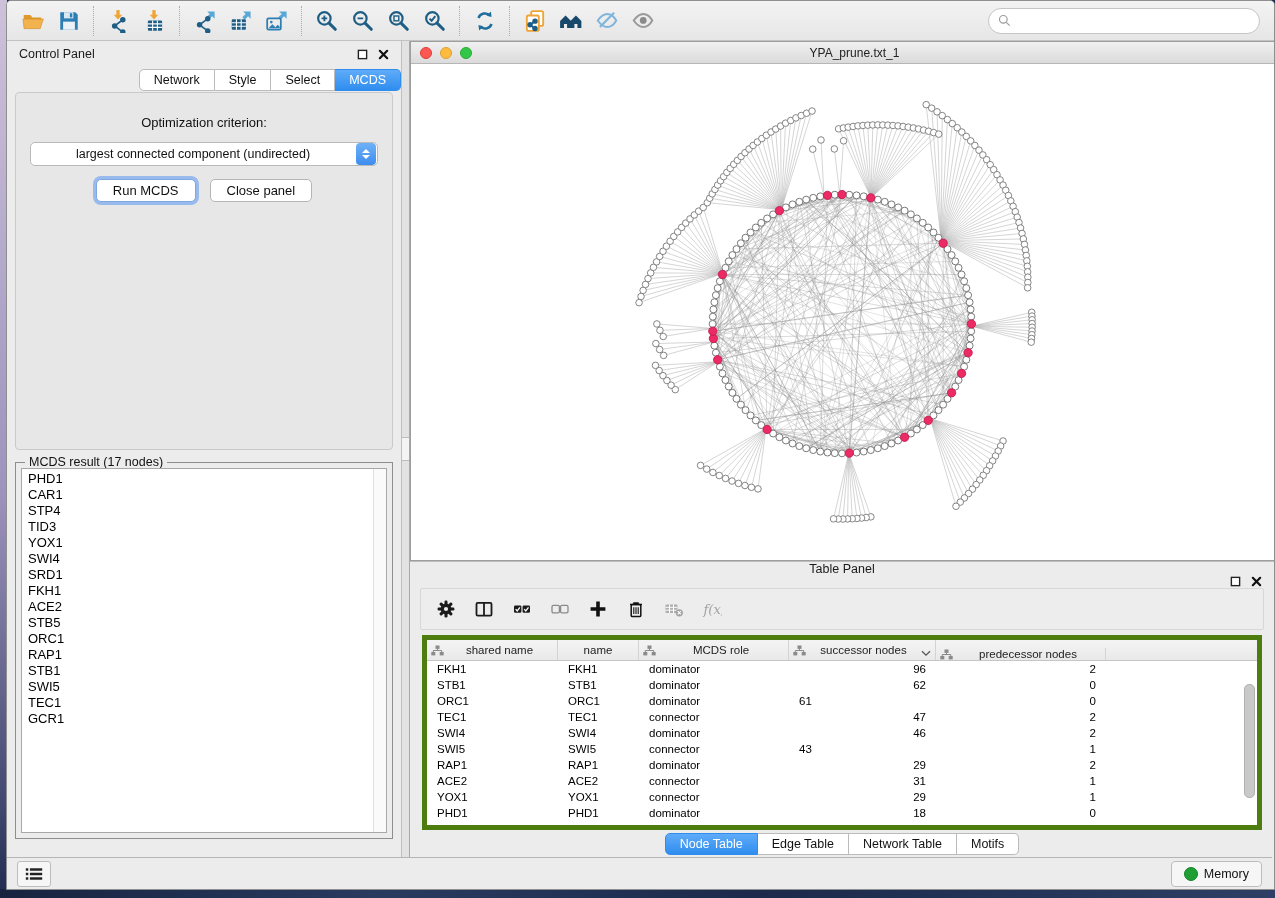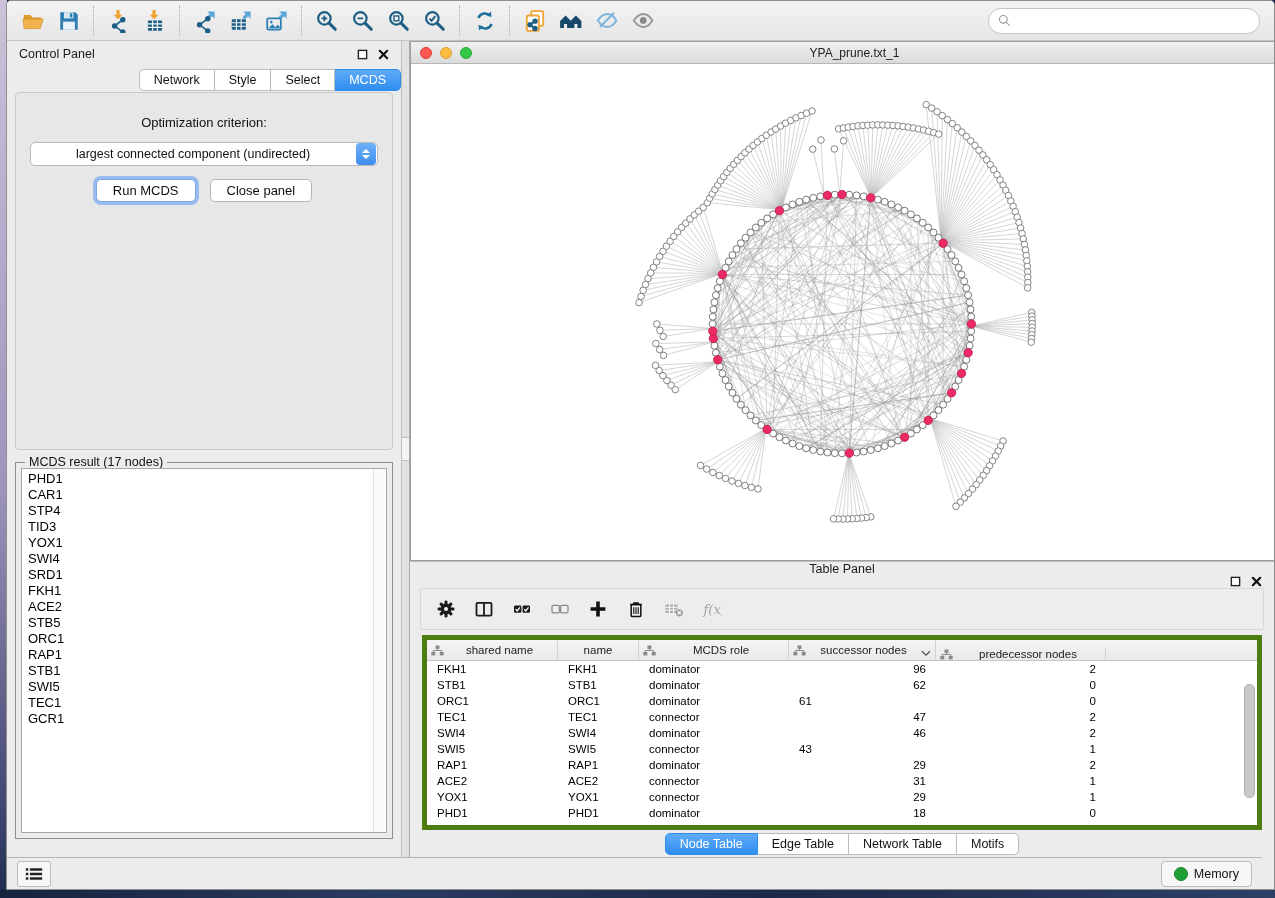--- a/index.html
+++ b/index.html
@@ -100,21 +100,21 @@
     box-sizing:border-box;padding:0 4px;position:relative;}
   .th .th-label{flex:1;text-align:center;white-space:nowrap;overflow:hidden;}
   .th .tree{width:13px;height:11px;margin-right:2px;flex-shrink:0;}
   .th .sort{width:10px;height:7px;margin-left:2px;flex-shrink:0;}
   .trow{display:flex;height:16px;align-items:center;}
   .td{font-size:11.5px;color:#000;box-sizing:border-box;padding:0 10px;white-space:nowrap;overflow:hidden;}
   .tscroll{position:absolute;right:2px;top:44px;width:9px;height:112px;background:#C9C9C9;border-radius:5px;border:1px solid #B2B2B2;}
   .tp-tabs{height:27px;display:flex;justify-content:center;align-items:center;flex-shrink:0;}
 
   
-  .status-bar{position:absolute;left:0;right:12px;bottom:0;height:32px;background:#ECECEC;border-top:1px solid #B5B5B5;
+  .status-bar{position:absolute;left:0;right:2px;bottom:0;height:32px;background:#ECECEC;border-top:1px solid #B5B5B5;
     display:flex;align-items:center;padding:0 10px;box-sizing:border-box;}
   .list-btn{width:32px;height:24px;background:#F6F6F6;border:1px solid #BDBDBD;border-radius:3px;
     display:flex;align-items:center;justify-content:center;}
   .list-btn svg{width:18px;height:14px;}
   .memory-btn{margin-left:auto;height:24px;background:#F6F6F6;border:1px solid #BDBDBD;border-radius:4px;
     display:flex;align-items:center;gap:6px;padding:0 12px;font-size:12.5px;color:#111;}
   .memory-dot{width:12px;height:12px;border-radius:50%;background:#1F9E34;border:1px solid #15842a;}
 </style>
 </head>
 <body>

